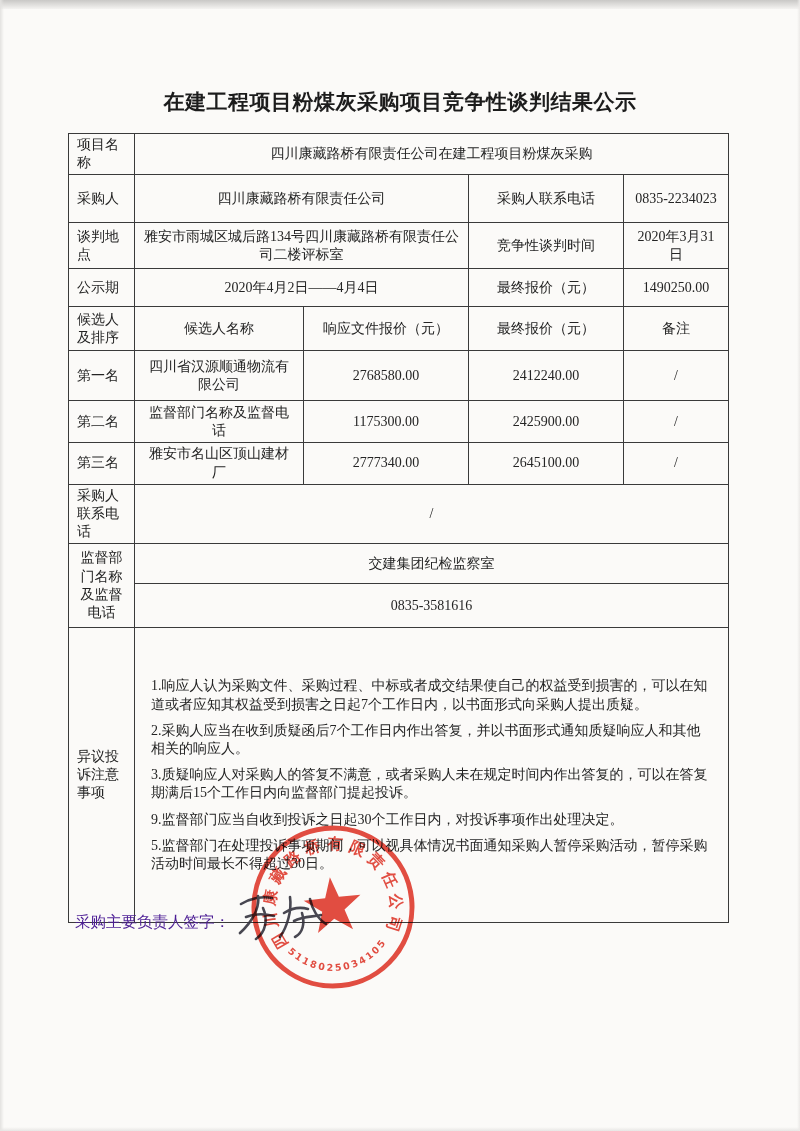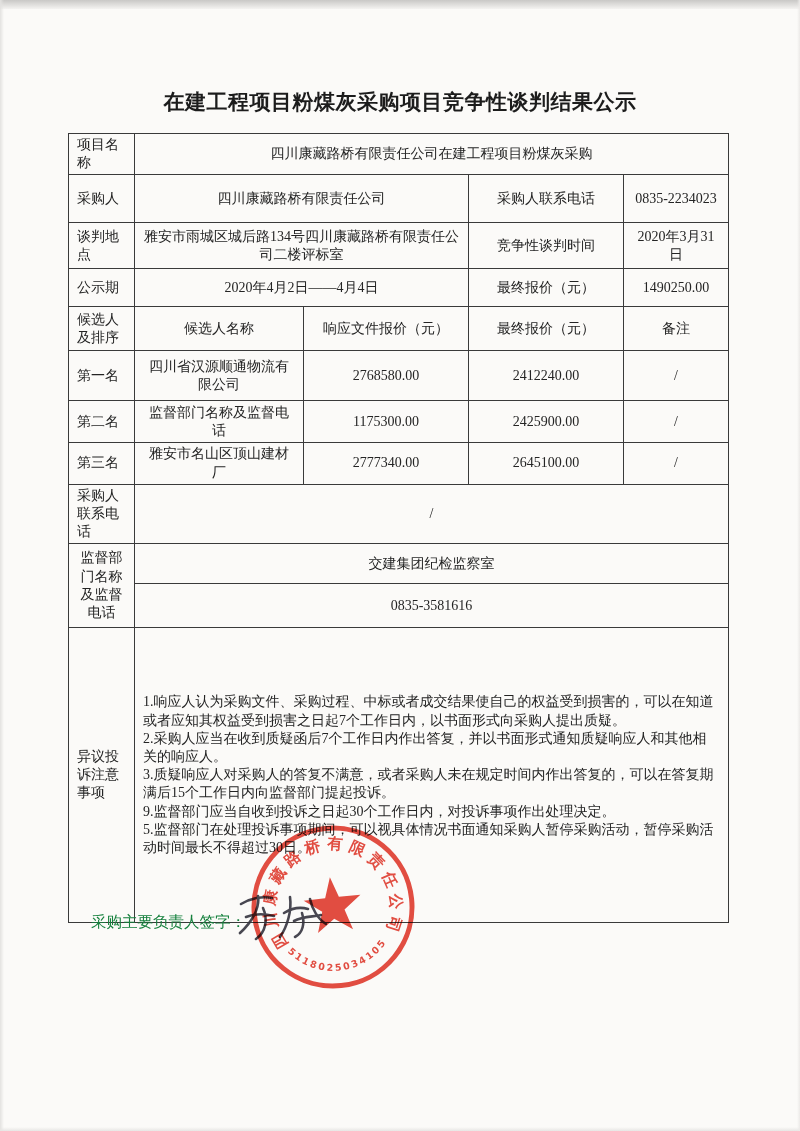--- a/index.html
+++ b/index.html
@@ -28,25 +28,25 @@
   }
   table.doc td{
     border:1.6px solid #3a3a3a;
     padding:2px 8px;vertical-align:middle;line-height:1.3;
     overflow:hidden;
   }
   td.lbl{padding:2px 3px 2px 5px;text-align:left;}
   td.ctr{text-align:center;}
   td.lft{text-align:center;}
   td.obj{padding:8px 10px;line-height:1.34;}
-  .obj-item{margin:0;}
+  .obj-item{margin:8px;}
 
   .sig-row{
     position:absolute;top:912px;left:75px;
-    font-size:15.5px;color:#15803d;white-space:nowrap;margin-left:16px;
+    font-size:15.5px;color:#4c1d95;white-space:nowrap;
   }
   .sig-svg{position:absolute;left:233px;top:886px;}
 
   .seal{
     position:absolute;left:246px;top:820px;
     mix-blend-mode:multiply;opacity:0.9;
   }
 </style>
 </head>
 <body>

